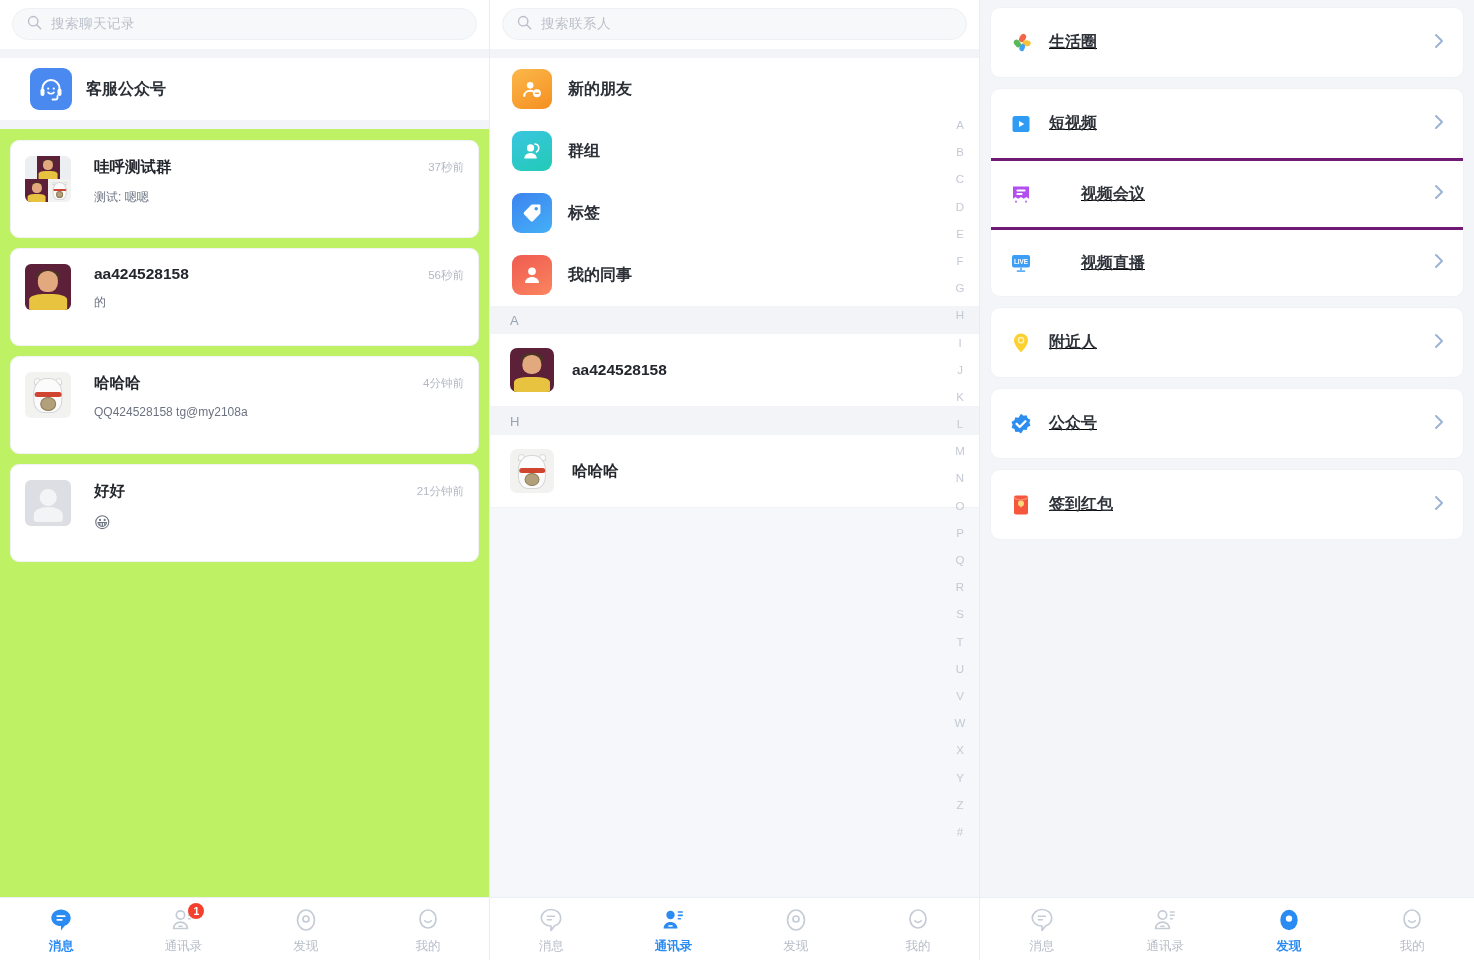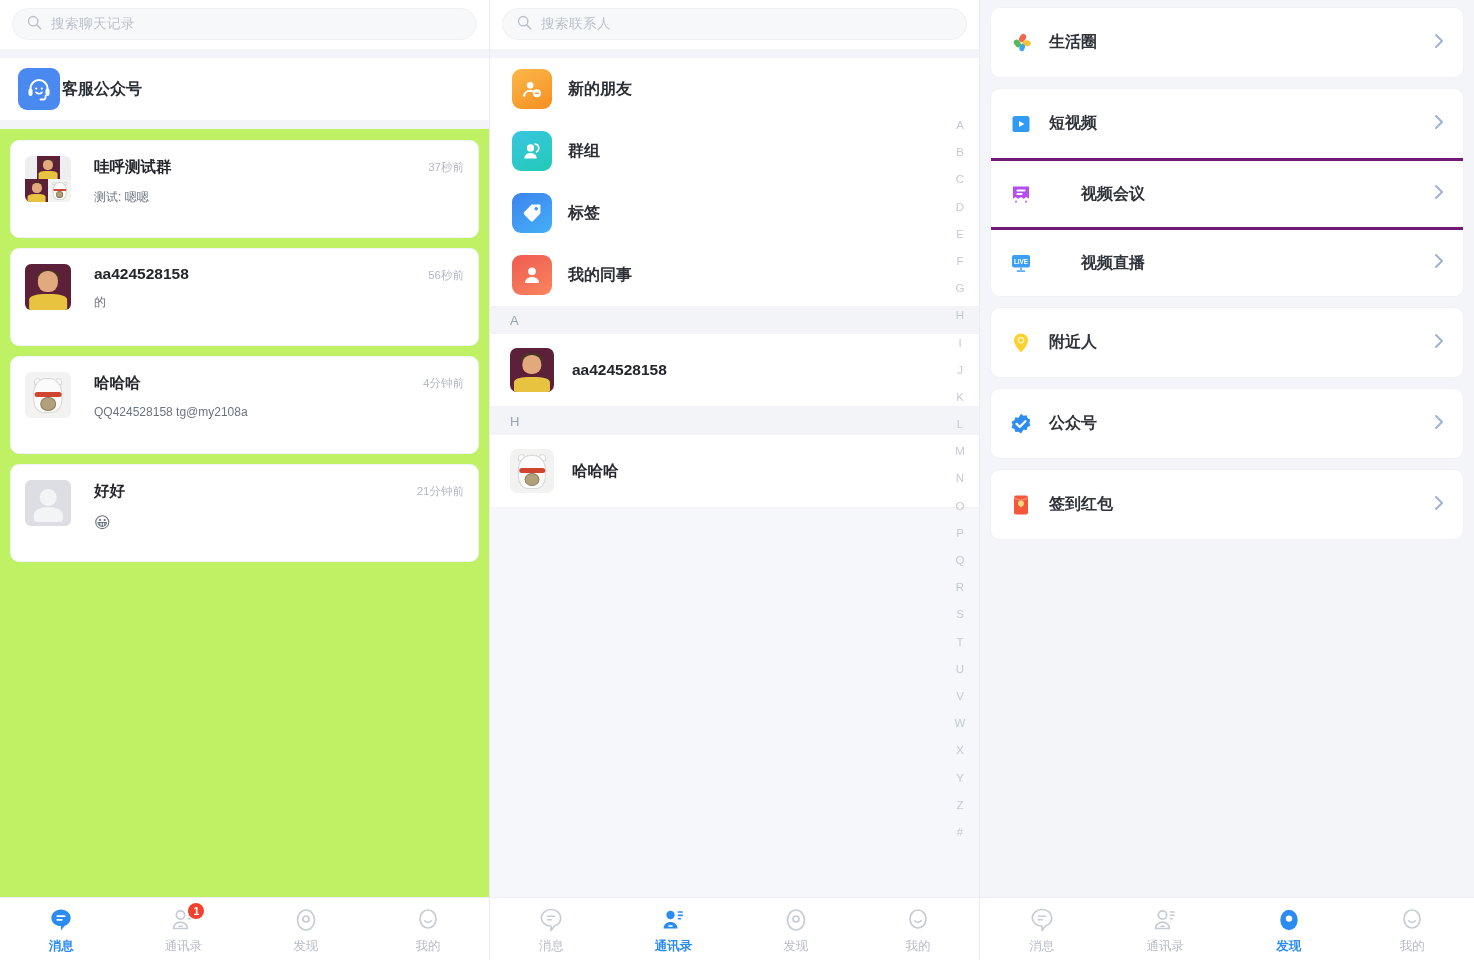--- a/index.html
+++ b/index.html
@@ -27,21 +27,21 @@
     display: flex; align-items: center; padding: 0 14px; gap: 9px;
   }
   .search-box .mag { flex: 0 0 auto; display: block; }
   .search-ph { color: #b9bfc9; font-size: 13.5px; letter-spacing: .5px; }
 
   
   .strip { height: 9px; background: #f2f4f8; }
 
   .official-row {
     background: #ffffff; display: flex; align-items: center;
-    gap: 2px; padding: 12px 18px; height: 62px;
+    gap: 14px; padding: 12px 30px; height: 62px;
   }
   .official-ico {
     width: 42px; height: 42px; border-radius: 9px; flex: 0 0 auto;
     background: #4a89f0; position: relative;
   }
   .official-ico svg { position: absolute; top: 50%; left: 50%; transform: translate(-50%,-50%); }
   .official-name { font-size: 16px; color: #2b2f36; font-weight: 700; }
 
   .chat-list { padding: 0 10px; }
   .chat-card {
@@ -102,21 +102,21 @@
 
   .alpha-index {
     position: absolute; right: 8px; top: 112px;
     display: flex; flex-direction: column; align-items: center;
     width: 22px; z-index: 5;
   }
   .alpha-index span { font-size: 11.5px; color: #c3c9d4; line-height: 27.2px; height: 27.2px; }
 
   
   .disc-wrap { padding: 7px 10px 0 10px; }
-  .disc-group { background: #fff; border-radius: 10px; margin-bottom: 10px; overflow: hidden; border: 1px solid #f0f2f6; }
+  .disc-group { background: #fff; border-radius: 10px; margin-bottom: 10px; overflow: hidden; border: 1px solid #f0f2f6; text-decoration: underline; }
   .disc-row { display: flex; align-items: center; gap: 16px; padding: 0 18px; height: 69px; }
   .disc-row + .disc-row { border-top: 3px solid #701a75; gap: 48px; }
   .disc-ico { width: 24px; height: 24px; flex: 0 0 auto; position: relative; }
   .disc-ico svg { display: block; }
   .disc-label { flex: 1 1 auto; font-size: 16px; color: #2f333a; font-weight: 700; }
   .chev { flex: 0 0 auto; }
 
   
   .tabbar {
     position: absolute; bottom: 0; left: 0; right: 0; height: 63px;

